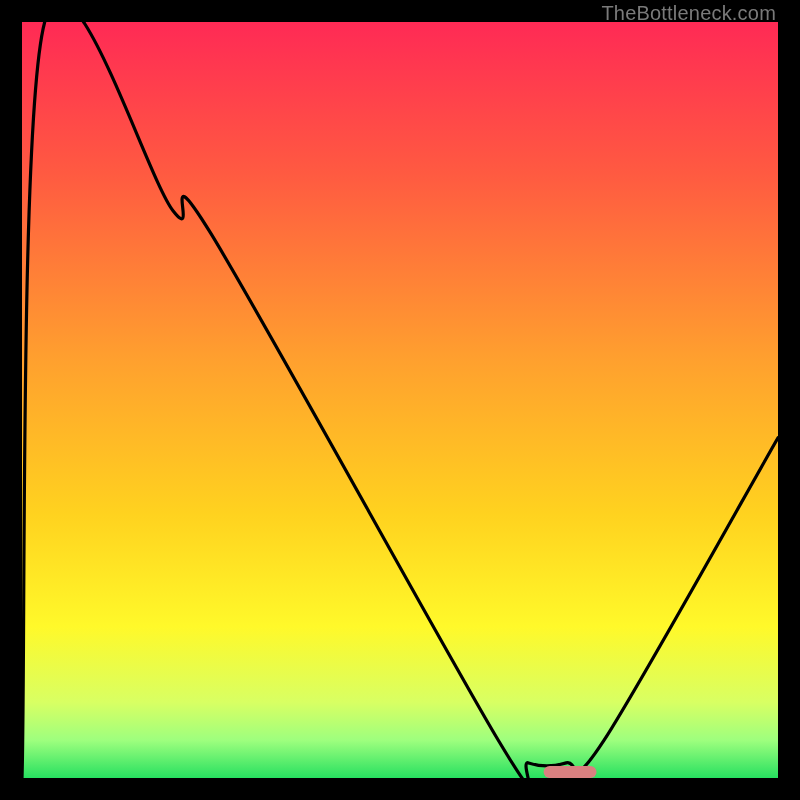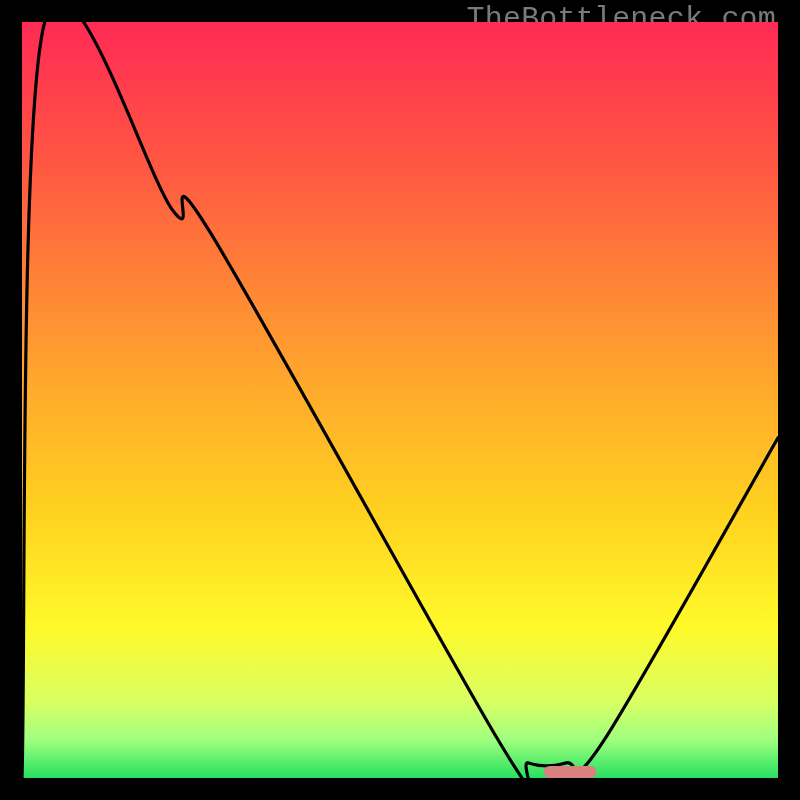--- a/index.html
+++ b/index.html
@@ -22,22 +22,22 @@
     position: absolute;
     left: 0;
     top: 0;
     width: 756px;
     height: 756px;
   }
   .watermark {
     position: absolute;
     top: 2px;
     right: 24px;
-    font-family: Liberation Mono, monospace;
-    font-size: 30px;
+    font-family: Liberation Sans, sans-serif;
+    font-size: 20px;
     color: #7a7a7a;
     letter-spacing: 0.2px;
     user-select: none;
   }
   svg { display: block; }
 </style>
 </head>
 <body>
 
 <div class="watermark">TheBottleneck.com</div>

